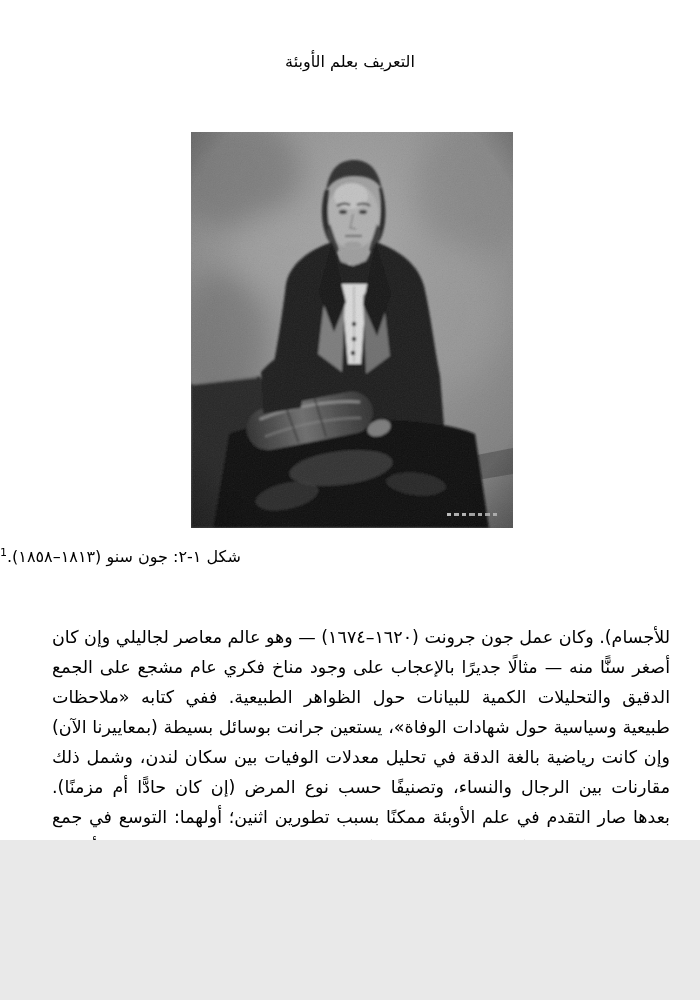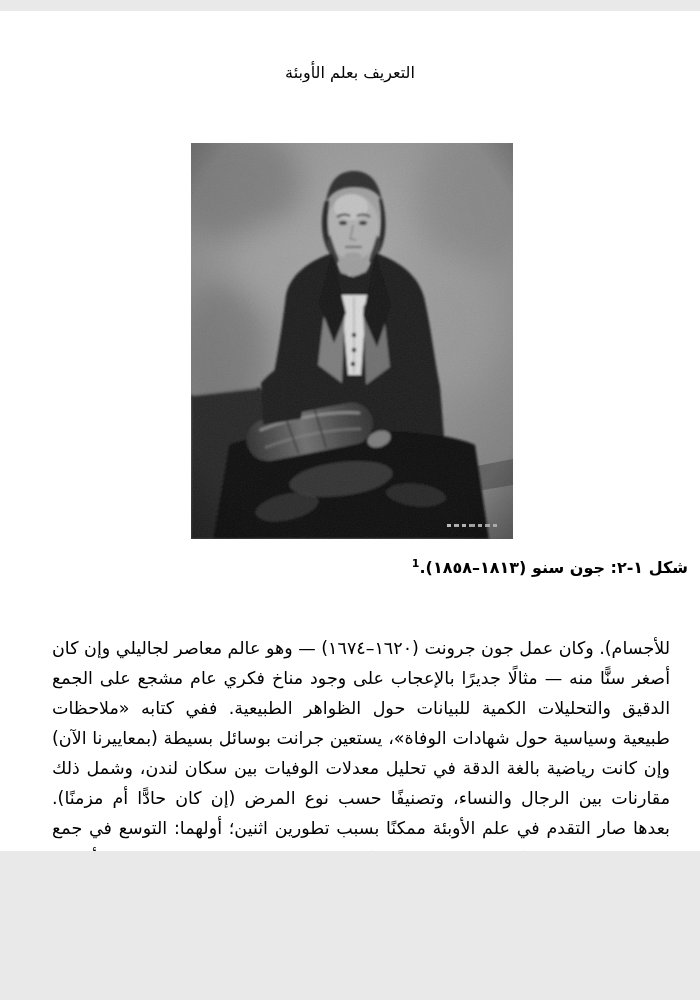--- a/index.html
+++ b/index.html
@@ -1,19 +1,19 @@
 <!DOCTYPE html>
 <html lang="ar" dir="rtl"><head>
 <meta charset="utf-8">
 <style>
   html,body{margin:0;padding:0;background:#e9e9e9;}
   .page{
     position:relative;
     width:700px;height:840px;
-    margin:11px auto;
+    margin:0 auto;
     background:#ffffff;
     font-family:"DejaVu Sans",sans-serif;
     color:#000;
     overflow:hidden;
   }
   .running-head{
     position:absolute;
     top:52px;left:0;right:0;
     text-align:center;
     font-size:16px;
@@ -22,24 +22,23 @@
   }
   .figure-photo{
     position:absolute;
     left:191px;top:132px;
     width:322px;height:396px;
   }
   .figure-photo svg{display:block;width:322px;height:396px;}
   .figure-caption{
     position:absolute;
     top:547px;left:0;right:12px;
-    text-align:right;
+    text-align:left;
     font-size:16px;
     direction:rtl;
-    font-weight:bold;
   }
   .figure-caption sup{
     font-size:11px;
     vertical-align:super;
     line-height:0;
   }
   .body-text{
     position:absolute;
     top:622px;
     right:30px;left:52px;

